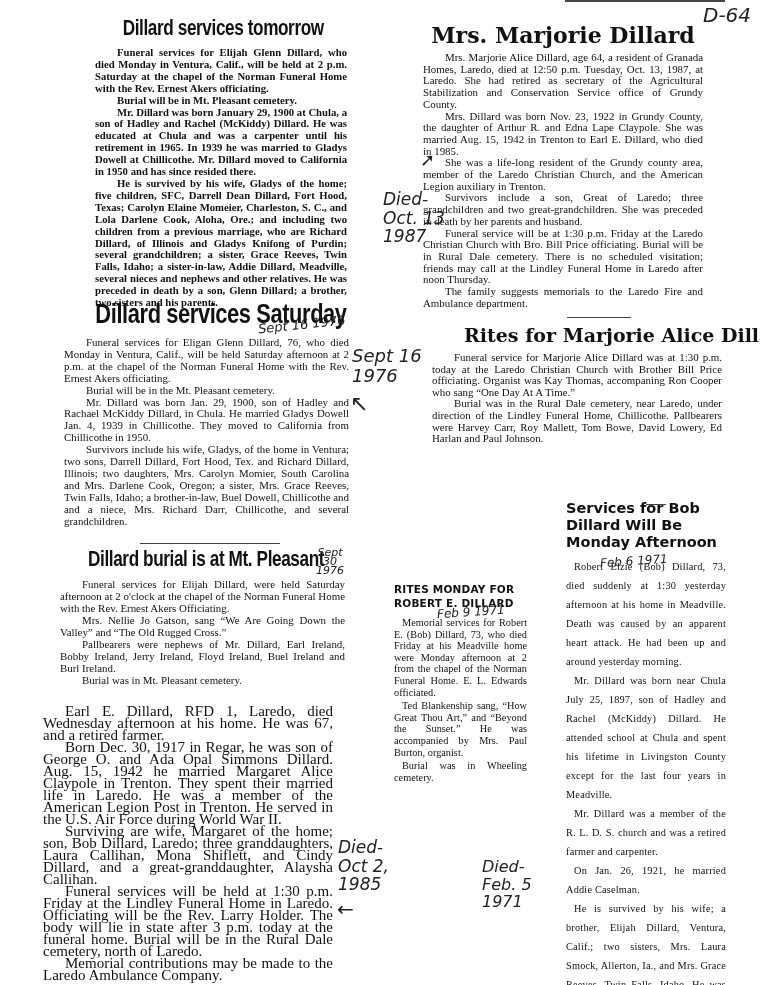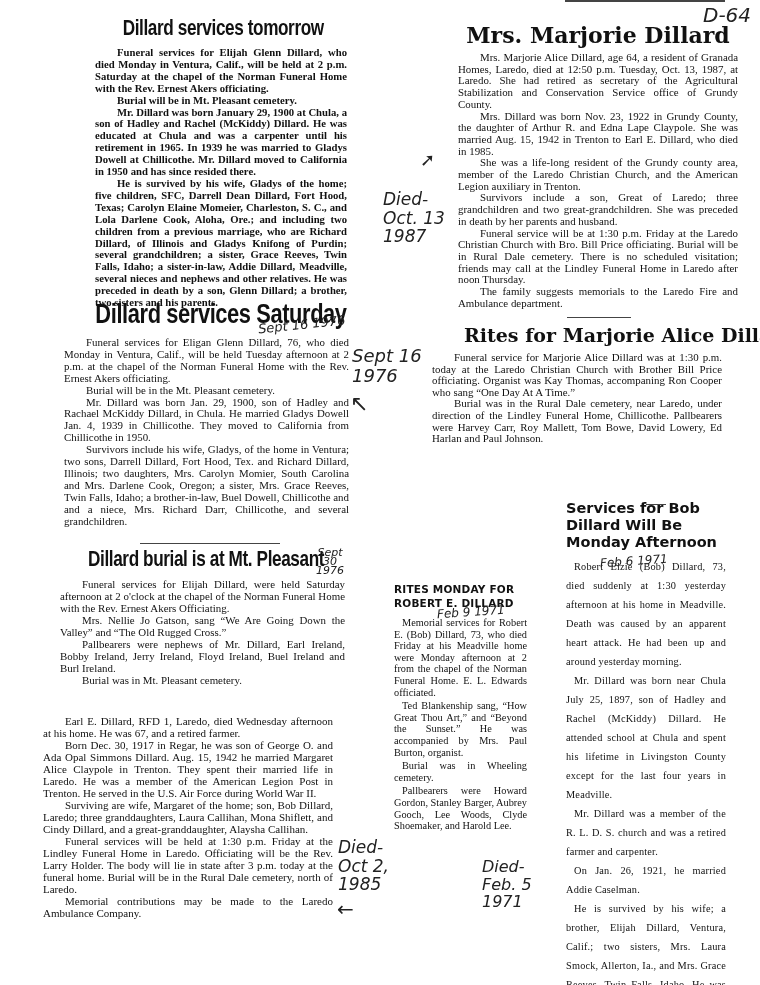--- a/index.html
+++ b/index.html
@@ -23,24 +23,24 @@
   #c2 .body { font-size: 10.9px; line-height: 11.9px; margin-top: 7px; }
 
   
   #c3 { left: 60px; top: 546px; width: 285px; }
   #c3 .hl-cond { font-size: 22px; width: 255px; }
   #c3 .body { font-size: 10.9px; line-height: 12px; margin-top: 6px; }
 
   
   #c4 { left: 43px; top: 703px; width: 290px; }
   #c4 .hl-serif { font-size: 25px; width: 290px; }
-  #c4 .body { font-size: 11px; line-height: 12px; margin-top: 12px; }
+  #c4 .body { font-size: 15px; line-height: 12px; margin-top: 2px; }
 
   
-  #c5 { left: 458px; top: 22px; width: 280px; }
+  #c5 { left: 423px; top: 22px; width: 280px; }
   #c5 .hl-serif { font-size: 22px; width: 280px; }
   #c5 .body { font-size: 10.9px; line-height: 11.7px; margin-top: 4px; }
 
   
   #c6 { left: 432px; top: 324px; width: 290px; }
   #c6 .hl-serif { font-size: 19px; width: 290px; margin-left: 32px; }
   #c6 .body { font-size: 10.9px; line-height: 11.6px; margin-top: 6px; }
 
   
   #c7 { left: 566px; top: 500px; width: 160px; }
@@ -65,21 +65,21 @@
     <p>Funeral services for Elijah Glenn Dillard, who died Monday in Ventura, Calif., will be held at 2 p.m. Saturday at the chapel of the Norman Funeral Home with the Rev. Ernest Akers officiating.</p>
     <p>Burial will be in Mt. Pleasant cemetery.</p>
     <p>Mr. Dillard was born January 29, 1900 at Chula, a son of Hadley and Rachel (McKiddy) Dillard. He was educated at Chula and was a carpenter until his retirement in 1965. In 1939 he was married to Gladys Dowell at Chillicothe. Mr. Dillard moved to California in 1950 and has since resided there.</p>
     <p>He is survived by his wife, Gladys of the home; five children, SFC, Darrell Dean Dillard, Fort Hood, Texas; Carolyn Elaine Momeier, Charleston, S. C., and Lola Darlene Cook, Aloha, Ore.; and including two children from a previous marriage, who are Richard Dillard, of Illinois and Gladys Knifong of Purdin; several grandchildren; a sister, Grace Reeves, Twin Falls, Idaho; a sister-in-law, Addie Dillard, Meadville, several nieces and nephews and other relatives. He was preceded in death by a son, Glenn Dillard; a brother, two sisters and his parents.</p>
   </div>
 </div>
 
 <div class="clip" id="c2">
   <div class="hl-cond">Dillard services Saturday</div>
   <div class="body">
-    <p>Funeral services for Eligan Glenn Dillard, 76, who died Monday in Ventura, Calif., will be held Tuesday afternoon at 2 p.m. at the chapel of the Norman Funeral Home with the Rev. Ernest Akers officiating.</p>
+    <p>Funeral services for Eligan Glenn Dillard, 76, who died Monday in Ventura, Calif., will be held Saturday afternoon at 2 p.m. at the chapel of the Norman Funeral Home with the Rev. Ernest Akers officiating.</p>
     <p>Burial will be in the Mt. Pleasant cemetery.</p>
     <p>Mr. Dillard was born Jan. 29, 1900, son of Hadley and Rachael McKiddy Dillard, in Chula. He married Gladys Dowell Jan. 4, 1939 in Chillicothe. They moved to California from Chillicothe in 1950.</p>
     <p>Survivors include his wife, Gladys, of the home in Ventura; two sons, Darrell Dillard, Fort Hood, Tex. and Richard Dillard, Illinois; two daughters, Mrs. Carolyn Momier, South Carolina and Mrs. Darlene Cook, Oregon; a sister, Mrs. Grace Reeves, Twin Falls, Idaho; a brother-in-law, Buel Dowell, Chillicothe and and a niece, Mrs. Richard Darr, Chillicothe, and several grandchildren.</p>
   </div>
 </div>
 <div class="hand" style="left:258px; top:318px; font-size:13px; transform:rotate(-6deg);">Sept 16 1976</div>
 <div class="hand" style="left:352px; top:346px; font-size:18px;">Sept 16
 1976</div>
 <div class="hand" style="left:350px; top:392px; font-size:22px;">↖</div>
 
@@ -151,19 +151,18 @@
   </div>
 </div>
 <div class="hand" style="left:600px; top:555px; font-size:12px; transform:rotate(-4deg);">Feb 6 1971</div>
 
 <div class="clip" id="c8">
   <div class="hl-caps">RITES MONDAY FOR ROBERT E. DILLARD</div>
   <div class="body">
     <p>Memorial services for Robert E. (Bob) Dillard, 73, who died Friday at his Meadville home were Monday afternoon at 2 from the chapel of the Norman Funeral Home. E. L. Edwards officiated.</p>
     <p>Ted Blankenship sang, “How Great Thou Art,” and “Beyond the Sunset.” He was accompanied by Mrs. Paul Burton, organist.</p>
     <p>Burial was in Wheeling cemetery.</p>
-    <p>Pallbearers were Howard Gordon, Stanley Barger, Aubrey Gooch, Lee Woods, Clyde Shoemaker, and Harold Lee.</p>
   </div>
 </div>
 <div class="hand" style="left:437px; top:606px; font-size:12px; transform:rotate(-4deg);">Feb 9 1971</div>
 <div class="hand" style="left:482px; top:858px; font-size:16px;">Died-
 Feb. 5
 1971</div>
 
 </body></html>

